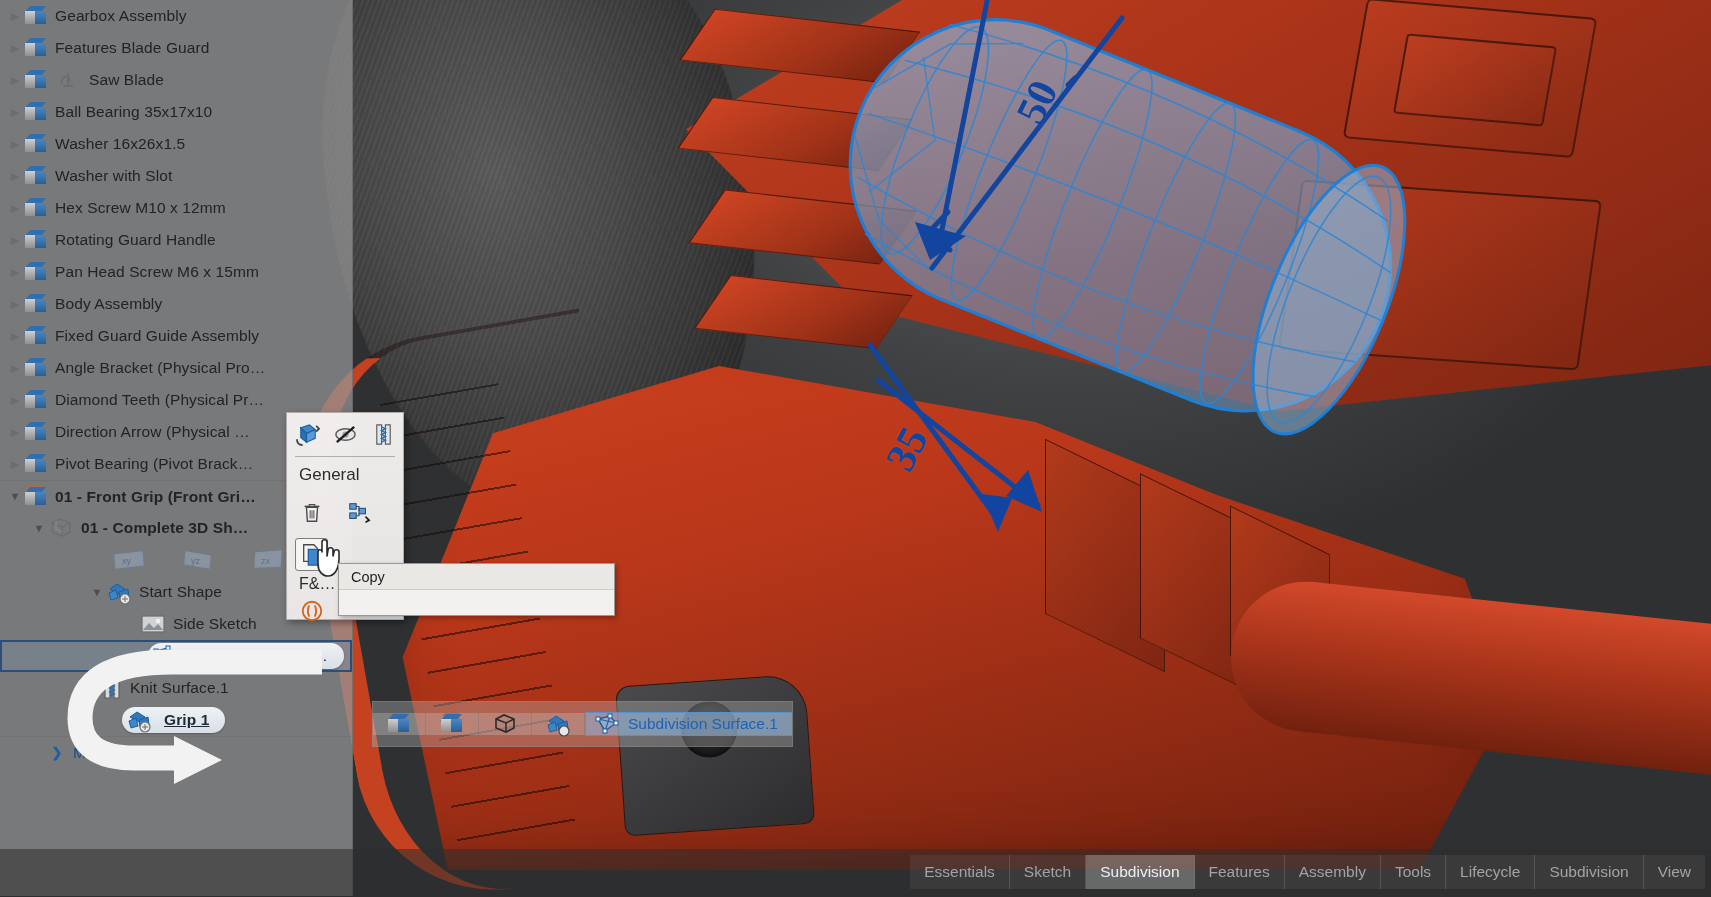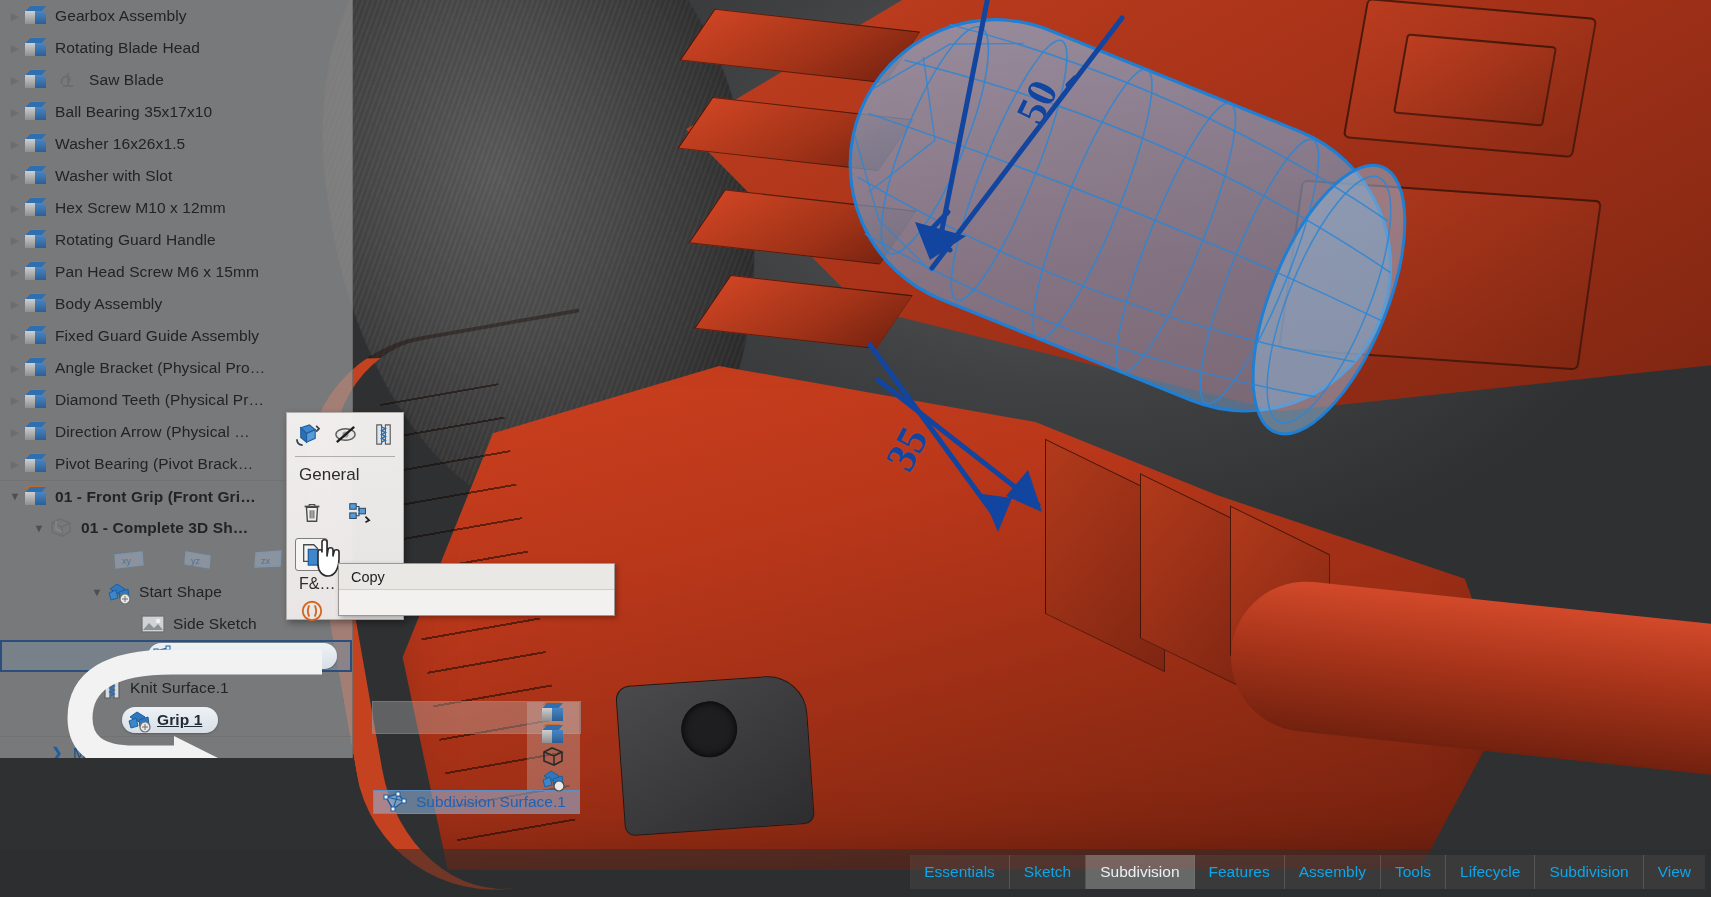--- a/index.html
+++ b/index.html
@@ -109,21 +109,21 @@
   .dim-label {
     position: absolute; color: #12459f; font-weight: bold;
     font-family: "Liberation Serif", serif;
     text-shadow: 0 0 2px rgba(255,255,255,.15);
   }
   .dim-50 { left: 1016px; top: 78px; font-size: 42px; transform: rotate(-64deg); }
   .dim-35 { left: 886px; top: 425px; font-size: 42px; transform: rotate(-62deg); }
 
   
   .tree-panel {
-    position: absolute; left: 0; top: 0; width: 353px; height: 758px;
+    position: absolute; left: 0; top: 0; width: 353px; height: 896px;
     background: rgba(150,150,150,.72);
     border-right: 1px solid rgba(90,90,90,.5);
     font-size: 15.5px; color: #232323;
     overflow: hidden;
   }
   .tree-row {
     position: relative; display: flex; align-items: center;
     height: 32px; padding-left: 6px; white-space: nowrap;
   }
   .tree-row.sep-top { border-top: 1px solid rgba(110,110,110,.55); }
@@ -162,21 +162,21 @@
   .ico-anchor { width: 26px; height: 20px; }
 
   
   .tree-row.selected {
     background: rgba(120,135,152,.55);
     outline: 2px solid #2b4f7c; outline-offset: -2px;
   }
   .pill {
     background: linear-gradient(180deg,#eef2f6,#d8dfe6);
     border-radius: 18px; padding: 2px 16px 2px 4px;
-    display: flex; align-items: center; gap: 5px;
+    display: flex; align-items: center; gap: 12px;
     box-shadow: 0 1px 2px rgba(0,0,0,.25);
   }
 
   
   .anno-arrow { position: absolute; left: 22px; top: 640px; width: 330px; height: 150px; pointer-events: none; }
 
   
   .ctx {
     position: absolute; left: 286px; top: 412px; width: 118px; height: 208px;
     background: linear-gradient(180deg, rgba(243,241,240,.97), rgba(236,233,232,.97));
@@ -202,25 +202,24 @@
   }
   .tt-title { padding: 5px 0 4px 12px; font-weight: normal; background:#e9e8e5;
               border-bottom:1px solid #cfcdc9; }
   .tt-body { padding: 5px 0 0 12px; }
 
   
   .cursor-hand { position: absolute; left: 312px; top: 538px; width: 34px; height: 42px; }
 
   
   .breadcrumb {
-    position: absolute; left: 372px; top: 701px; height: 33px;
-    display: flex; align-items: flex-end;
+    position: absolute; left: 372px; top: 701px; height: 46px;
+    display: flex; align-items: center;
     background: rgba(190,190,190,.35);
     border: 1px solid rgba(140,140,140,.45);
-    flex-direction: column;
   }
   .bc-item {
     width: 53px; display: flex; align-items: center; justify-content: center;
     border-right: 1px solid rgba(120,120,120,.45);
     background: rgba(205,205,205,.30);
   }
   .bc-item.last {
     width: auto; padding: 0 14px 0 8px; gap: 8px;
     background: rgba(150,185,225,.55);
     border: 1px solid #5d8fc4; border-right: none;
@@ -229,21 +228,21 @@
 
   
   .tabbar {
     position: absolute; left: 0; bottom: 0; width: 1711px; height: 48px;
     background: rgba(45,45,45,.55);
     display: flex; align-items: flex-start; justify-content: flex-end;
     padding-right: 6px;
   }
   .tab {
     height: 34px; padding: 0 14px; display: flex; align-items: center;
-    color: #0ea5e9; font-size: 15.5px;
+    color: #a3a3a3; font-size: 15.5px;
     border-right: 1px solid rgba(120,120,120,.45);
     background: rgba(110,110,110,.20);
   }
   .tab.active { background: rgba(175,175,175,.45); color: #efefef; }
   .tabstrip { display: flex; align-items: flex-start; margin-top: 6px; }
 </style>
 </head>
 <body>
 
 <div id="app">
@@ -346,21 +345,21 @@
     </div>
 
     <div class="tree-row">
       <span class="arrow">▶</span>
       <span class="ico ico-cube">
         <i class="orange"></i>
           <i class="top"></i>
           <i class="left"></i>
           <i class="right"></i>
       </span>
-      <span class="tree-label">Rotating Blade Head</span>
+      <span class="tree-label">Features Blade Guard</span>
     </div>
 
     <div class="tree-row">
       <span class="arrow">▶</span>
       <span class="ico ico-cube">
         <i class="orange"></i>
           <i class="top"></i>
           <i class="left"></i>
           <i class="right"></i>
       </span>

